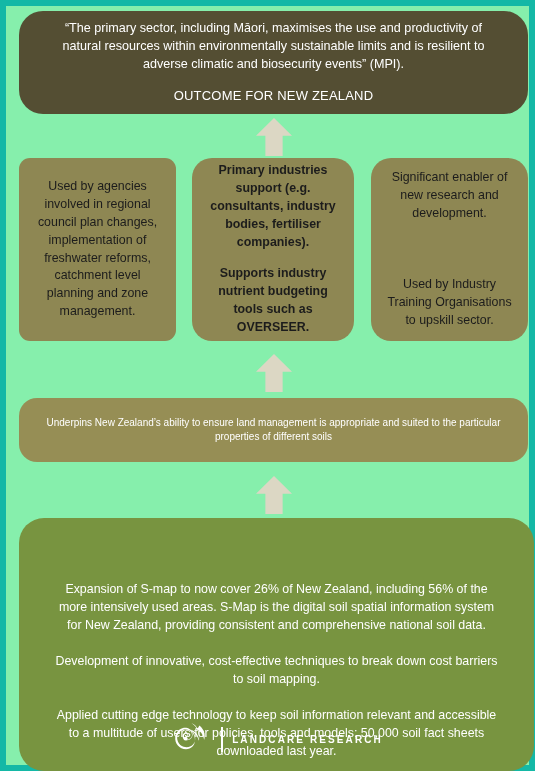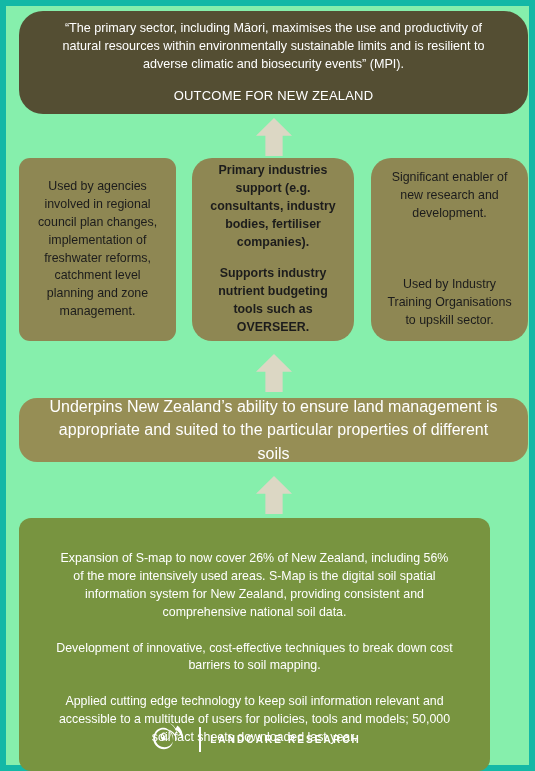--- a/index.html
+++ b/index.html
@@ -71,39 +71,39 @@
   #mid-box-2 { left: 365px; width: 157px; gap: 41px; }
 
   
   #underpins-box {
     left: 13px;
     top: 392px;
     width: 509px;
     height: 64px;
     background: #968E55;
     color: #ffffff;
-    font-size: 16px;
+    font-size: 10px;
     line-height: 1.45;
     padding: 21px 26px;
     border-radius: 18px;
   }
 
   
   #achievements-box {
     left: 13px;
     top: 512px;
-    width: 471px;
+    width: 515px;
     height: 253px;
     background: #789440;
     color: #ffffff;
     font-size: 12.4px;
     line-height: 1.45;
     padding: 18px 36px 10px 36px;
-    border-radius: 12px;
-    justify-content: center;
+    border-radius: 25px;
+    justify-content: flex-end;
   }
   #achievements-box .para-stack { width: 100%; }
   #achievements-box .para-stack p + p { margin-top: 1.45em; }
 
   
   #logo {
     position: absolute;
     left: 0;
     right: 0;
     bottom: 14px;

